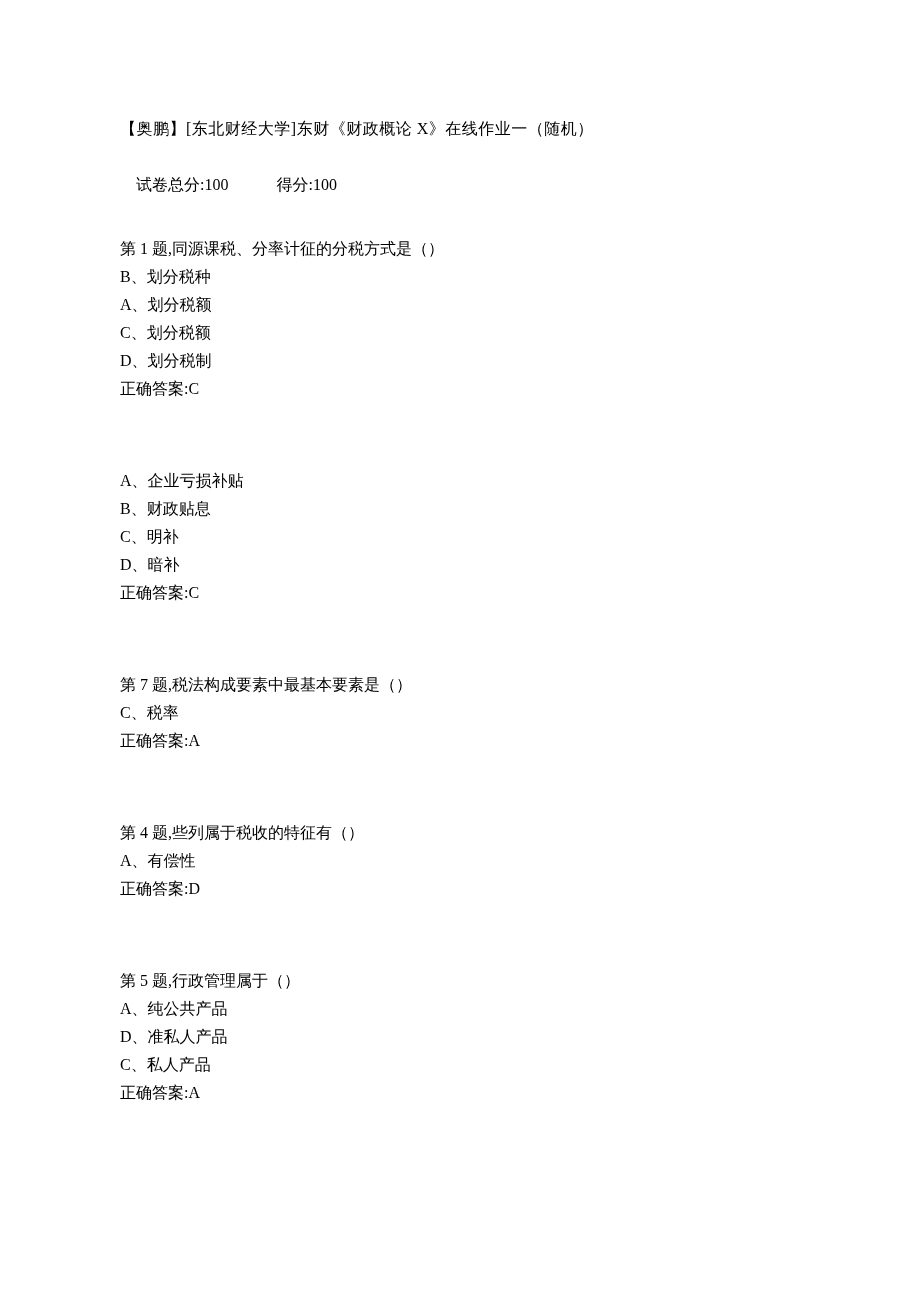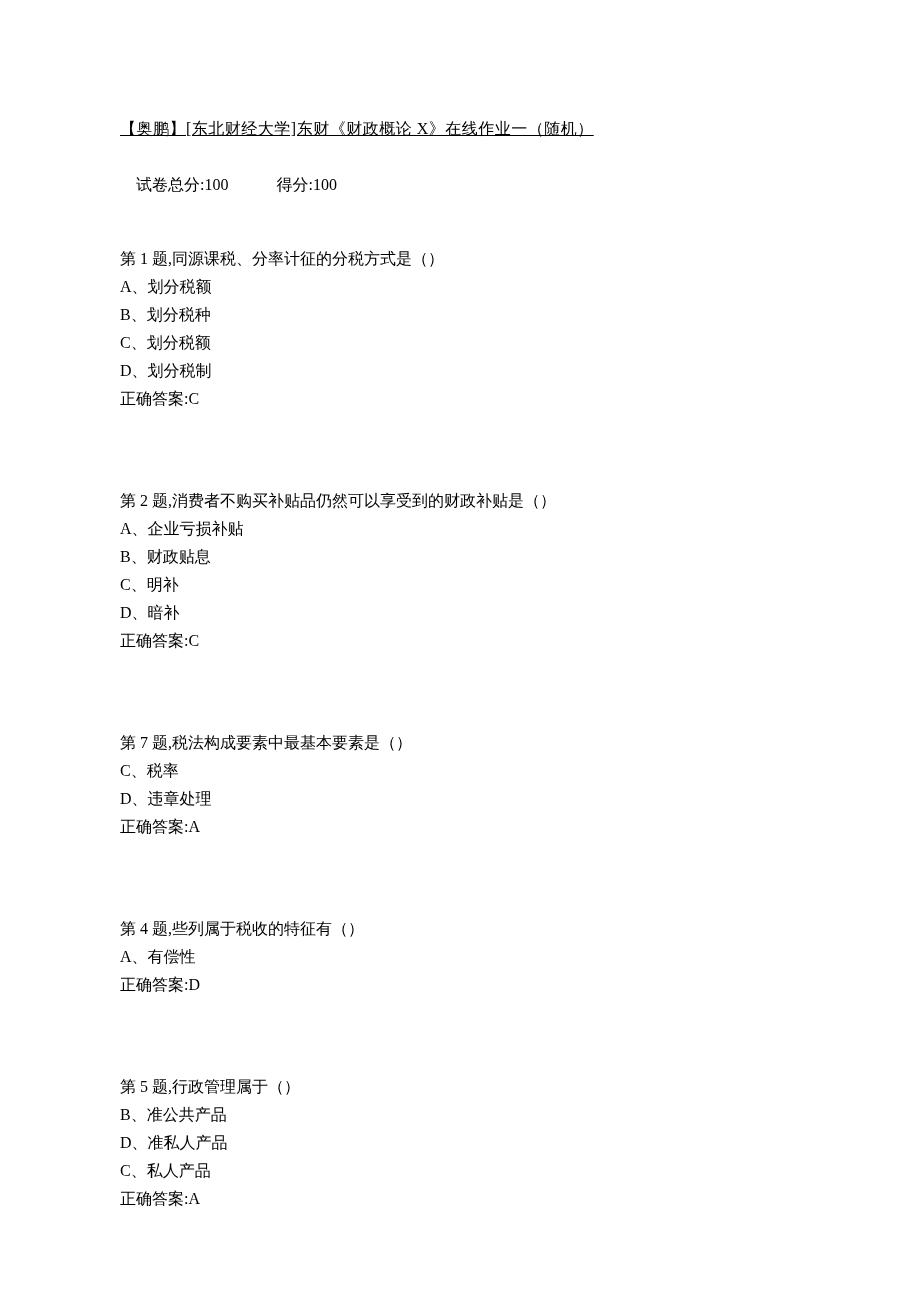--- a/index.html
+++ b/index.html
@@ -13,86 +13,83 @@
       width: 920px;
     }
     .page {
       padding: 115px 120px 50px 120px;
     }
     .line {
       white-space: pre-wrap;
     }
     .header-line {
       letter-spacing: 0.5px;
-      text-decoration: underline;
     }
     .score-line span.sep {
       display: inline-block;
       width: 48px;
     }
     .block {
-      margin-top: 18px;
+      margin-top: 8px;
     }
     .spacer {
       height: 56px;
     }
   </style>
 </head>
 <body>
 
 <div class="page">
 
   <div class="line header-line">【奥鹏】[东北财经大学]东财《财政概论 X》在线作业一（随机）</div>
 
   <div class="line score-line">
     <span>试卷总分:100</span><span class="sep"></span><span>得分:100</span>
   </div>
 
   <div class="block">
     <div class="line">第 1 题,同源课税、分率计征的分税方式是（）</div>
+    <div class="line">B、划分税种</div>
     <div class="line">A、划分税额</div>
-    <div class="line">B、划分税种</div>
     <div class="line">C、划分税额</div>
     <div class="line">D、划分税制</div>
     <div class="line">正确答案:C</div>
   </div>
 
   <div class="spacer"></div>
 
   <div class="block">
-    <div class="line">第 2 题,消费者不购买补贴品仍然可以享受到的财政补贴是（）</div>
     <div class="line">A、企业亏损补贴</div>
     <div class="line">B、财政贴息</div>
     <div class="line">C、明补</div>
     <div class="line">D、暗补</div>
     <div class="line">正确答案:C</div>
   </div>
 
   <div class="spacer"></div>
 
   <div class="block">
     <div class="line">第 7 题,税法构成要素中最基本要素是（）</div>
     <div class="line">C、税率</div>
-    <div class="line">D、违章处理</div>
     <div class="line">正确答案:A</div>
   </div>
 
   <div class="spacer"></div>
 
   <div class="block">
     <div class="line">第 4 题,些列属于税收的特征有（）</div>
     <div class="line">A、有偿性</div>
     <div class="line">正确答案:D</div>
   </div>
 
   <div class="spacer"></div>
 
   <div class="block">
     <div class="line">第 5 题,行政管理属于（）</div>
-    <div class="line">B、准公共产品</div>
+    <div class="line">A、纯公共产品</div>
     <div class="line">D、准私人产品</div>
     <div class="line">C、私人产品</div>
     <div class="line">正确答案:A</div>
   </div>
 
   <div class="spacer"></div>
 
 </div>
 
 </body></html>

